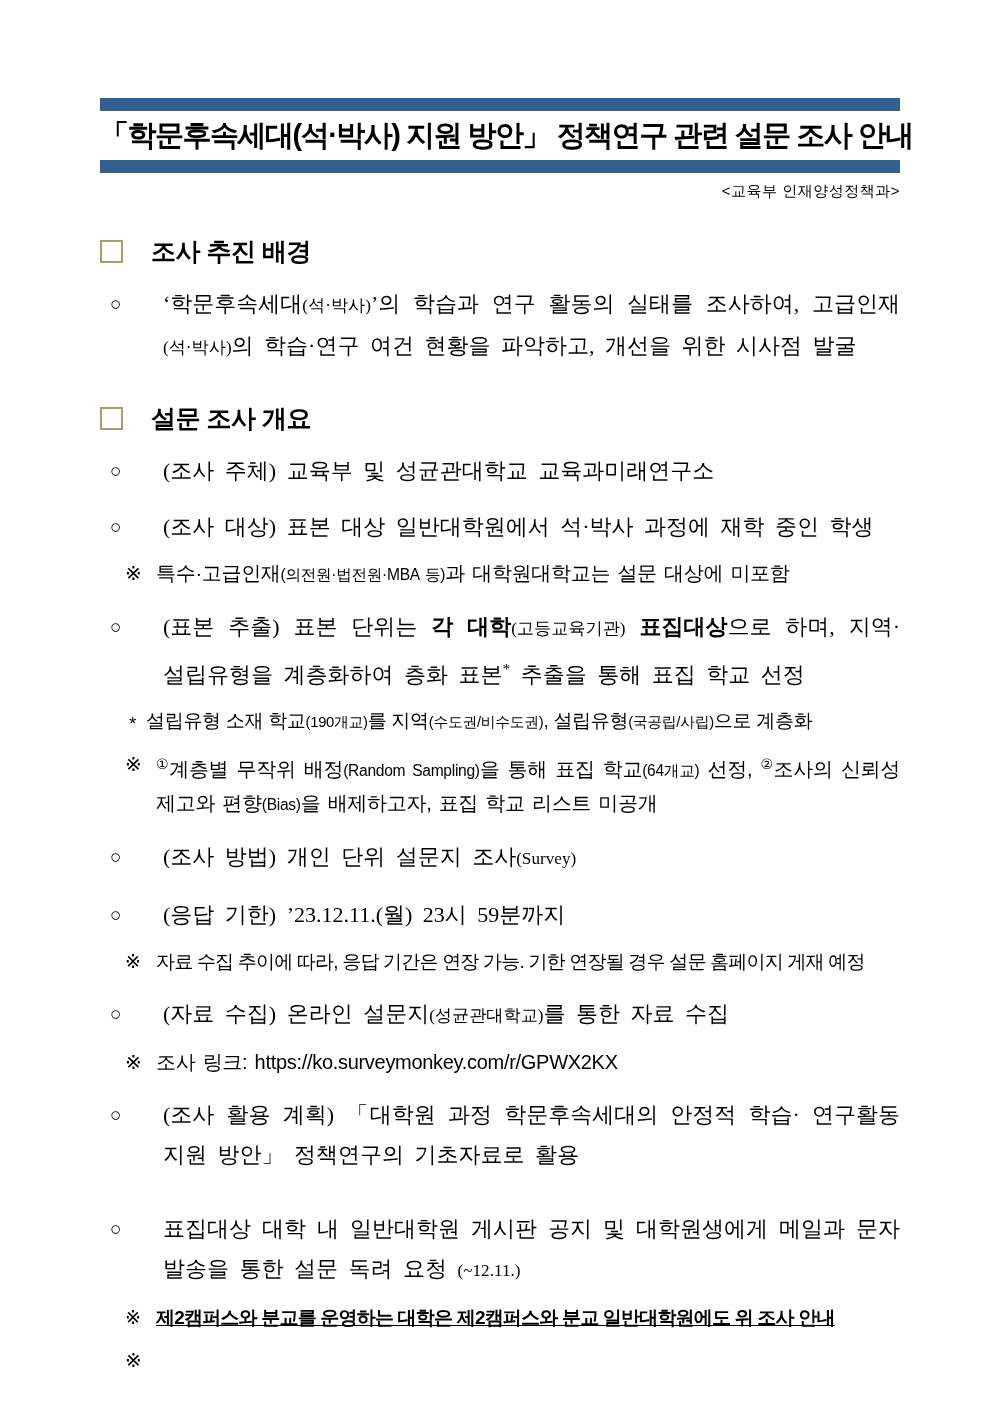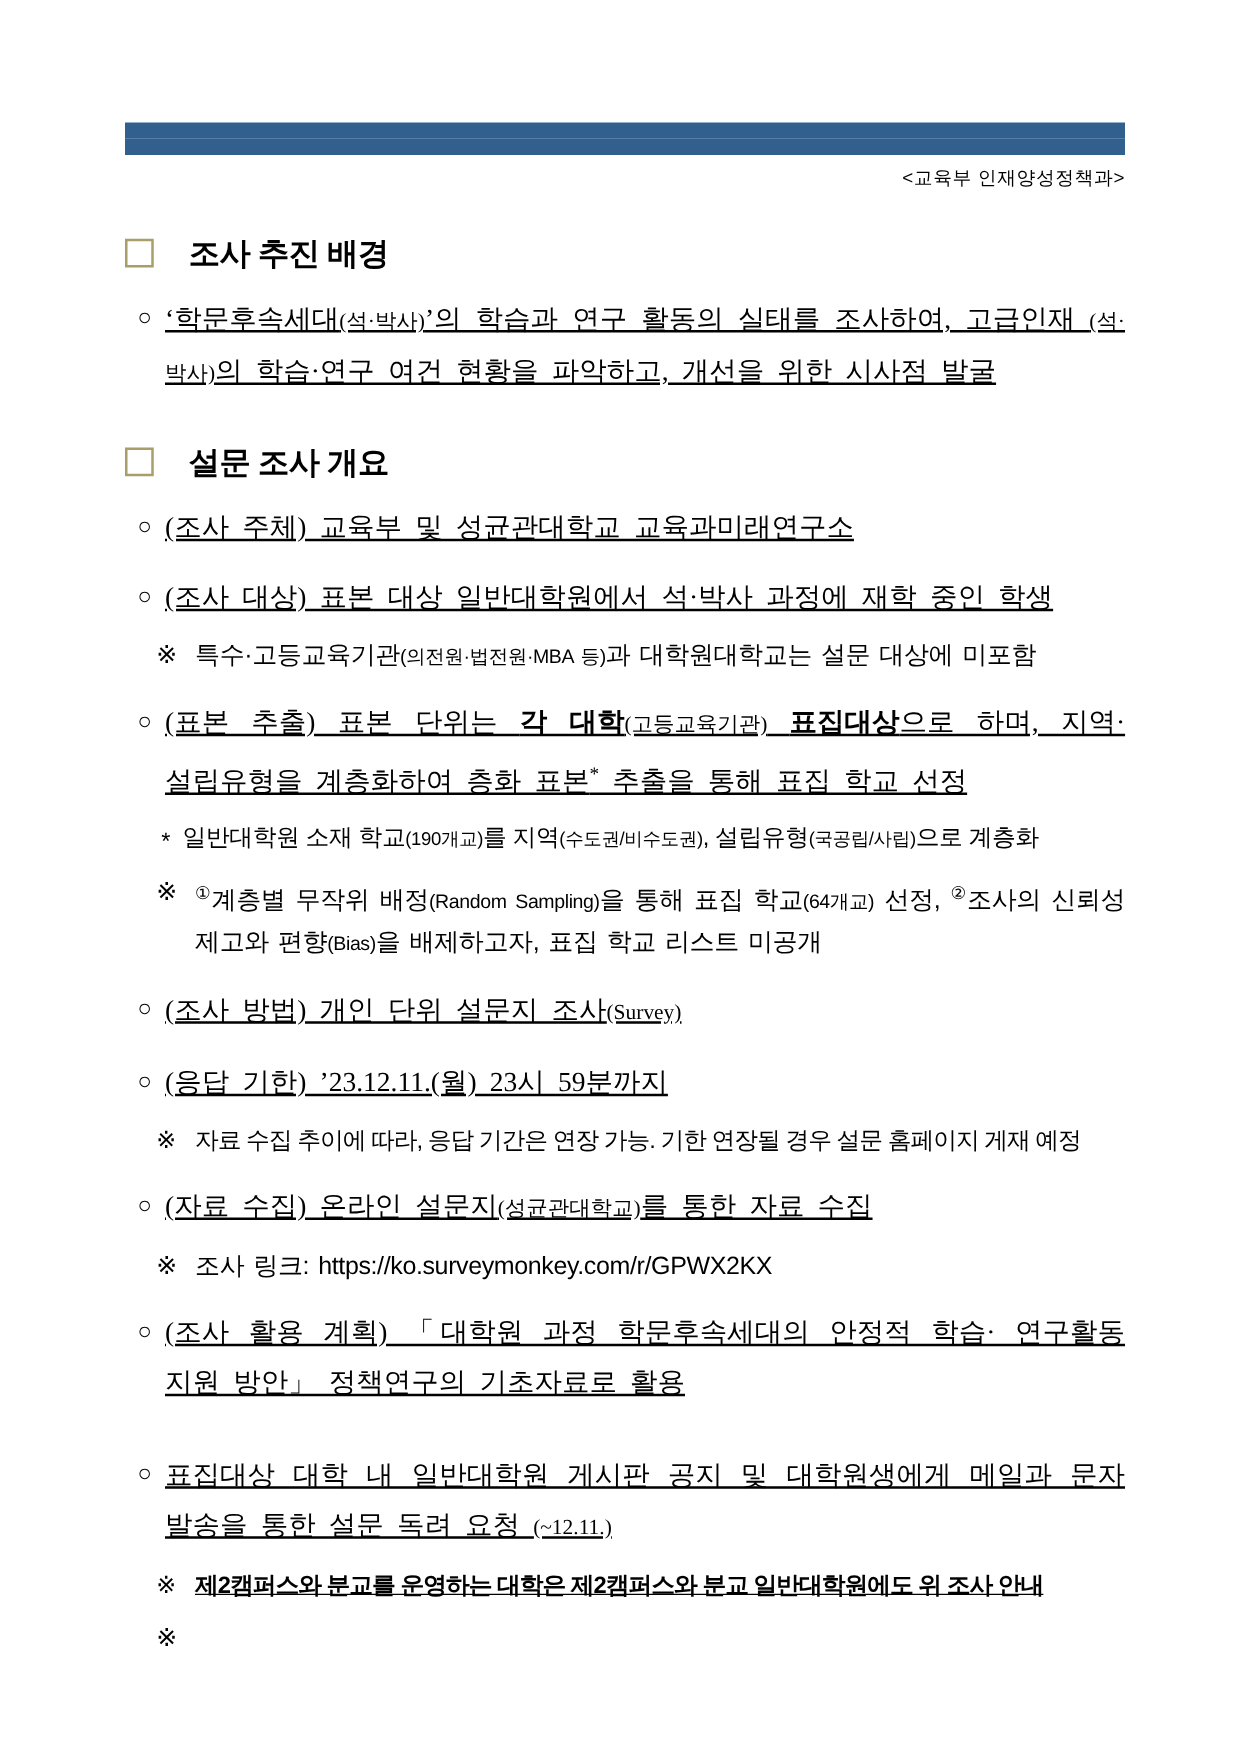--- a/index.html
+++ b/index.html
@@ -27,21 +27,21 @@
     font-weight:bold;font-size:25px;letter-spacing:-0.5px;
     display:flex;align-items:center;gap:28px;
   }
   .sq{width:19px;height:19px;border:2px solid #a89e68;display:inline-block;flex:0 0 auto;}
   
   .item{position:relative;text-align:justify;word-break:keep-all;}
   .item .marker{position:absolute;top:0;}
   .item .content{display:block;}
   .item-circle{font-size:22px;line-height:40px;margin-top:16px;word-spacing:5px;}
   .item-circle .marker{left:10px;font-size:19px;}
-  .item-circle .content{margin-left:32px;text-decoration:underline;}
+  .item-circle .content{margin-left:63px;}
   .item-note{
     font-family:"Liberation Sans","DejaVu Sans",sans-serif;
     font-size:20px;line-height:33px;margin-top:10px;letter-spacing:-0.3px;word-spacing:2px;
   }
   .item-note .marker{left:25px;}
   .item-note .content{margin-left:56px;}
   .item-star{
     font-family:"Liberation Sans","DejaVu Sans",sans-serif;
     font-size:19px;line-height:32px;margin-top:10px;letter-spacing:-0.3px;
   }
@@ -53,20 +53,21 @@
   .seg-sup{font-size:0.7em;vertical-align:0.5em;}
   .seg-b{font-weight:bold;}
   .seg-bu{font-weight:bold;text-decoration:underline;}
 </style>
 </head>
 <body>
 
 <div class="page">
   <div class="title-block">
     <div class="bar" style="background: rgb(49, 96, 143);"></div>
+    <div class="title-text">「학문후속세대(석·박사) 지원 방안」  정책연구 관련 설문 조사 안내</div>
     <div class="bar" style="background: rgb(49, 96, 143);"></div>
   </div>
   <div class="department">&lt;교육부 인재양성정책과&gt;</div>
   <div>
       <div class="section">
         <div class="section-heading">
           <span class="sq" style="border-color: rgb(168, 158, 104);"></span>
           <span>조사 추진 배경</span>
         </div>
         <div class="item item-circle">
@@ -82,29 +83,29 @@
         <div class="item item-circle">
           <span class="marker">○</span>
           <span class="content"><span>(조사 주체) 교육부 및 성균관대학교 교육과미래연구소</span></span>
         </div>
         <div class="item item-circle">
           <span class="marker">○</span>
           <span class="content"><span>(조사 대상) 표본 대상 일반대학원에서 석·박사 과정에 재학 중인 학생</span></span>
         </div>
         <div class="item item-note">
           <span class="marker">※</span>
-          <span class="content"><span>특수·고등교육기관</span><span class="seg-sm">(의전원·법전원·MBA 등)</span><span>과 대학원대학교는 설문 대상에 미포함</span></span>
+          <span class="content"><span>특수·고급인재</span><span class="seg-sm">(의전원·법전원·MBA 등)</span><span>과 대학원대학교는 설문 대상에 미포함</span></span>
         </div>
         <div class="item item-circle">
           <span class="marker">○</span>
           <span class="content"><span>(표본 추출) 표본 단위는 </span><span class="seg-b">각 대학</span><span class="seg-sm">(고등교육기관)</span><span> </span><span class="seg-b">표집대상</span><span>으로 하며, 지역·설립유형을 계층화하여 층화 표본</span><span class="seg-sup">*</span><span> 추출을 통해 표집 학교 선정</span></span>
         </div>
         <div class="item item-star">
           <span class="marker">*</span>
-          <span class="content"><span>일반대학원 소재 학교</span><span class="seg-sm">(190개교)</span><span>를 지역</span><span class="seg-sm">(수도권/비수도권)</span><span>, 설립유형</span><span class="seg-sm">(국공립/사립)</span><span>으로 계층화</span></span>
+          <span class="content"><span>설립유형 소재 학교</span><span class="seg-sm">(190개교)</span><span>를 지역</span><span class="seg-sm">(수도권/비수도권)</span><span>, 설립유형</span><span class="seg-sm">(국공립/사립)</span><span>으로 계층화</span></span>
         </div>
         <div class="item item-note">
           <span class="marker">※</span>
           <span class="content"><span class="seg-sup">①</span><span>계층별 무작위 배정</span><span class="seg-sm">(Random Sampling)</span><span>을 통해 표집 학교</span><span class="seg-sm">(64개교)</span><span> 선정, </span><span class="seg-sup">②</span><span>조사의 신뢰성 제고와 편향</span><span class="seg-sm">(Bias)</span><span>을 배제하고자, 표집 학교 리스트 미공개</span></span>
         </div>
         <div class="item item-circle">
           <span class="marker">○</span>
           <span class="content"><span>(조사 방법) 개인 단위 설문지 조사</span><span class="seg-sm">(Survey)</span></span>
         </div>
         <div class="item item-circle">

